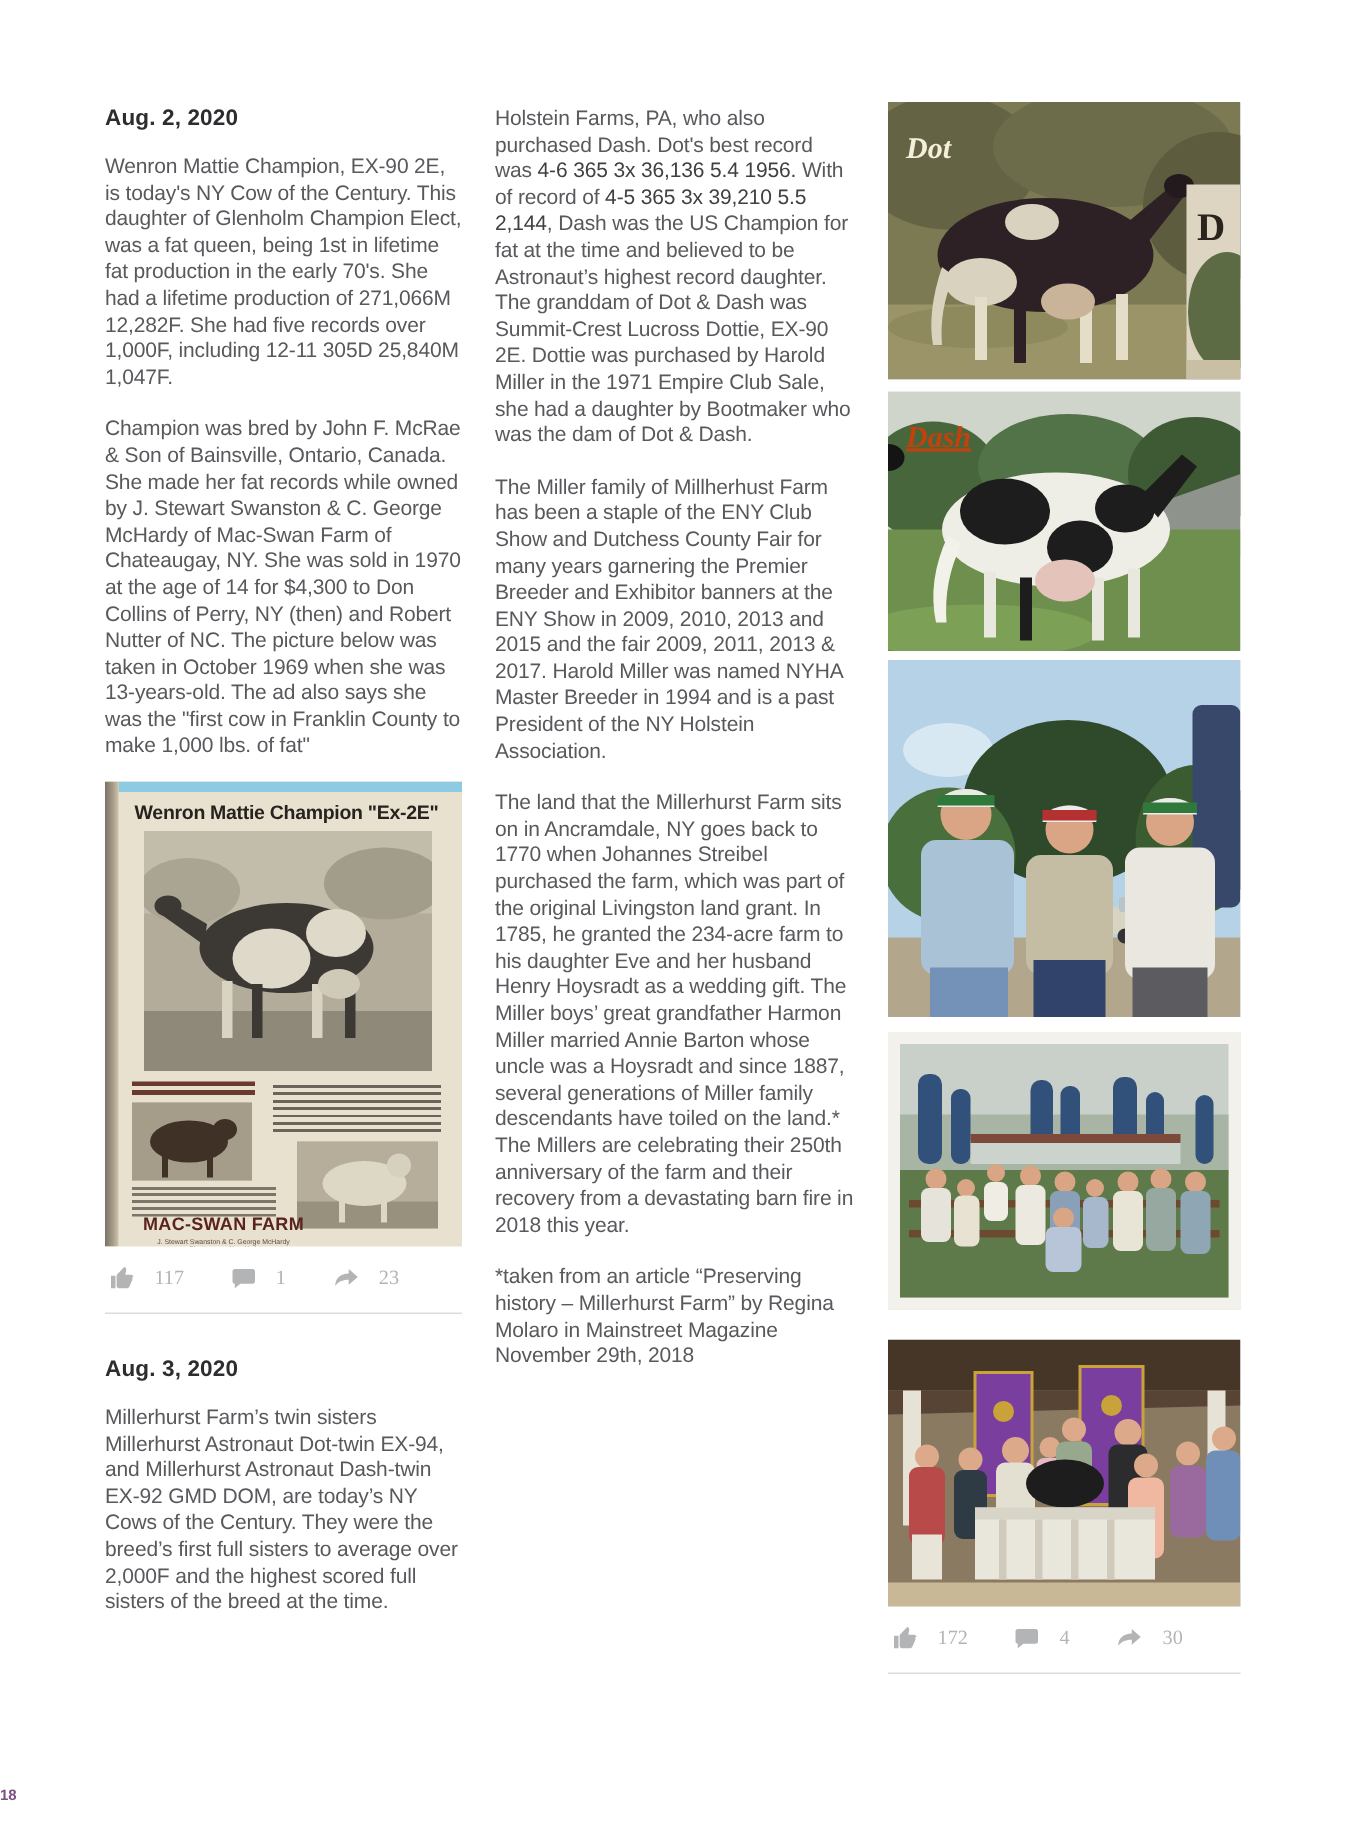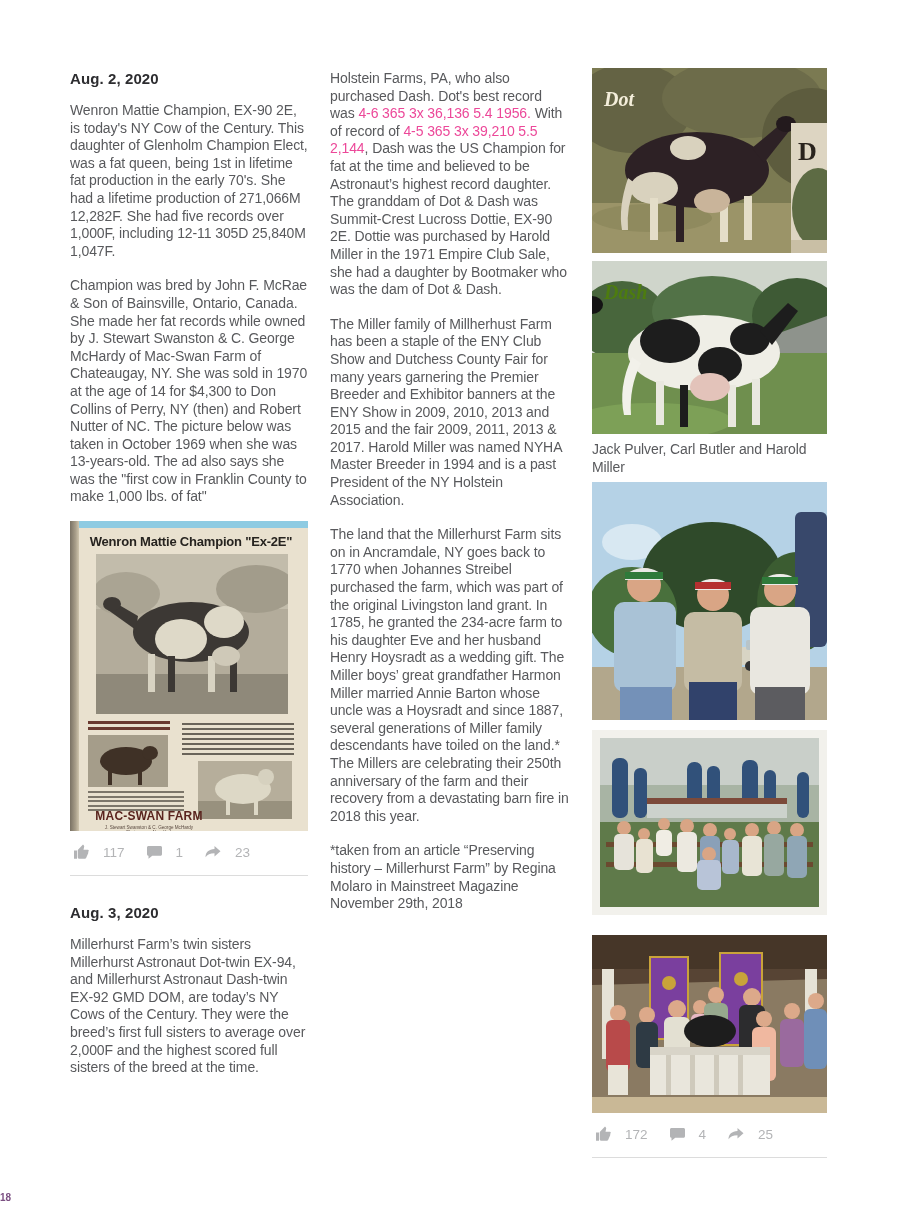--- a/index.html
+++ b/index.html
@@ -5,21 +5,21 @@
   html,body{margin:0;padding:0;background:#ffffff;}
   .page{position:relative;width:898px;height:1228px;background:#ffffff;overflow:hidden;
         font-family:"Liberation Sans",sans-serif;-webkit-font-smoothing:antialiased;}
   .col{position:absolute;top:70px;}
   .col1{left:70px;width:238px;}
   .col2{left:330px;width:239px;}
   .col3{left:592px;width:235px;top:68px;}
   h2.date{font-size:15px;font-weight:bold;color:#2d2d30;margin:0 0 15px 0;letter-spacing:.1px;}
   p.body{font-size:14px;line-height:17.6px;color:#58595c;margin:0 0 17px 0;letter-spacing:-.1px;}
   p.body:last-child{margin-bottom:0;}
-  .num{color:#ec4899;}
+  .num{color:#404040;}
   .photo{position:relative;width:100%;overflow:hidden;background:#ddd;}
   .photo svg{display:block;}
   
   .ad{height:310px;margin:-2px 0 10px 0;background:#e9e1cf;}
   .ad .spine{position:absolute;left:0;top:0;width:9px;height:100%;
              background:linear-gradient(90deg,#7a7264,#a79d89 60%,#cfc5ad);}
   .ad .skytop{position:absolute;left:9px;top:0;width:100%;height:7px;background:#8ecbe2;}
   .ad .headline{position:absolute;left:14px;top:13px;width:214px;text-align:center;
                 font-weight:bold;font-size:13px;color:#26231f;letter-spacing:-.2px;}
   .ad .mainphoto{position:absolute;left:26px;top:33px;width:192px;height:160px;background:#b3ac9b;}
@@ -29,35 +29,35 @@
                  background:repeating-linear-gradient(#6a3a30 0 3px,transparent 3px 6px);}
   .ad .photoleft{position:absolute;left:18px;top:214px;width:80px;height:52px;background:#a59d8a;}
   .ad .photoright{position:absolute;left:128px;top:240px;width:94px;height:58px;background:#b6ae9b;}
   .ad .caplines{position:absolute;left:18px;top:270px;width:96px;height:20px;
                 background:repeating-linear-gradient(#7c766a 0 2px,transparent 2px 4.5px);}
   .ad .farm{position:absolute;left:14px;top:288px;width:130px;text-align:center;
             font-weight:bold;font-size:12px;color:#5a241e;letter-spacing:.2px;white-space:nowrap;}
   .ad .farmsub{position:absolute;left:6px;top:304px;width:146px;text-align:center;
                font-size:4.6px;color:#5a4a40;line-height:5.4px;}
   
-  .reactions{display:flex;align-items:center;margin:12px 0 0 2px;color:#b3b4b6;
-             font-size:13.5px;}
+  .reactions{display:flex;align-items:center;gap:10px;margin:12px 0 0 2px;color:#b3b4b6;
+             font-size:13.5px;font-family:Liberation Serif, serif;}
   .reactions .grp{display:flex;align-items:center;gap:12px;margin-right:20px;}
   .reactions svg{display:block;}
   hr.divider{border:none;border-top:1px solid #dcdcdc;margin:14px 0 0 0;}
   
   .ph-dot{height:185px;margin-bottom:8px;}
   .ph-dash{height:173px;}
   .ph-men{height:238px;margin-top:6px;}
   .ph-family{height:185px;margin-top:10px;}
   .ph-fair{height:178px;margin-top:20px;}
   .photo .label{position:absolute;top:8px;left:12px;font-family:"Liberation Serif",serif;
                 font-weight:bold;font-style:italic;font-size:20px;margin-top:12px;}
   .label-dot{color:#f4eedb;}
-  .label-dash{color:#4d7c0f;}
+  .label-dash{color:#c2410c;text-decoration:underline;}
   p.caption{font-size:14px;line-height:18px;color:#58595c;margin:6px 0 0 0;letter-spacing:-.1px;}
   .pagenum{position:absolute;left:0;right:0;top:1192px;text-align:left;
            font-size:10px;font-weight:bold;color:#7b4f82;}
 </style>
 </head>
 <body>
 
 <div class="page">
 
   <div class="col col1">
@@ -205,21 +205,20 @@
           <rect x="88" y="124" width="8" height="42" fill="#1d1d1d"></rect>
           <rect x="136" y="124" width="8" height="42" fill="#e9e8df"></rect>
           <rect x="160" y="118" width="8" height="46" fill="#e9e8df"></rect>
           <ellipse cx="118" cy="126" rx="20" ry="14" fill="#e3c3ba"></ellipse>
           <path d="M40 96 q-14 30 -8 58 l7 0 q-2 -28 10 -52 z" fill="#f2f1ea"></path>
         </g>
       </svg>
       <span class="label label-dash">Dash</span>
     </div>
 
-    <p class="caption">Jack Pulver, Carl Butler and Harold Miller</p>
 
     <div class="photo ph-men">
       <svg width="235" height="238" viewBox="0 0 235 238">
         <rect width="235" height="238" fill="#b5d2e6"></rect>
         <ellipse cx="40" cy="60" rx="30" ry="18" fill="#d8e8f2"></ellipse>
         <ellipse cx="120" cy="95" rx="70" ry="55" fill="#2f4a2a"></ellipse>
         <ellipse cx="40" cy="130" rx="45" ry="45" fill="#49703c"></ellipse>
         <ellipse cx="205" cy="120" rx="40" ry="50" fill="#3b5c31"></ellipse>
         <rect y="185" width="235" height="53" fill="#b2a78c"></rect>
         <rect x="203" y="30" width="32" height="135" rx="6" fill="#38486b"></rect>
@@ -355,20 +354,20 @@
       <span class="grp">
         <svg width="19" height="18" viewBox="0 0 24 24">
             <path fill="#b3b4b6" d="M4 4h16c1.1 0 2 .9 2 2v9c0 1.1-.9 2-2 2H9l-5 4v-4c-1.1 0-2-.9-2-2V6c0-1.1.9-2 2-2z"></path>
           </svg>
         <span>4</span>
       </span>
       <span class="grp">
         <svg width="20" height="18" viewBox="0 0 24 24">
             <path fill="#b3b4b6" d="M14 4l8 7-8 7v-4.5C8 13.5 4.5 15.5 2 19c0-7 4.5-10.5 12-11V4z"></path>
           </svg>
-        <span>25</span>
+        <span>30</span>
       </span>
     </div>
     <hr class="divider">
   </div>
 
   <div class="pagenum">18</div>
 </div>
 
 </body></html>

